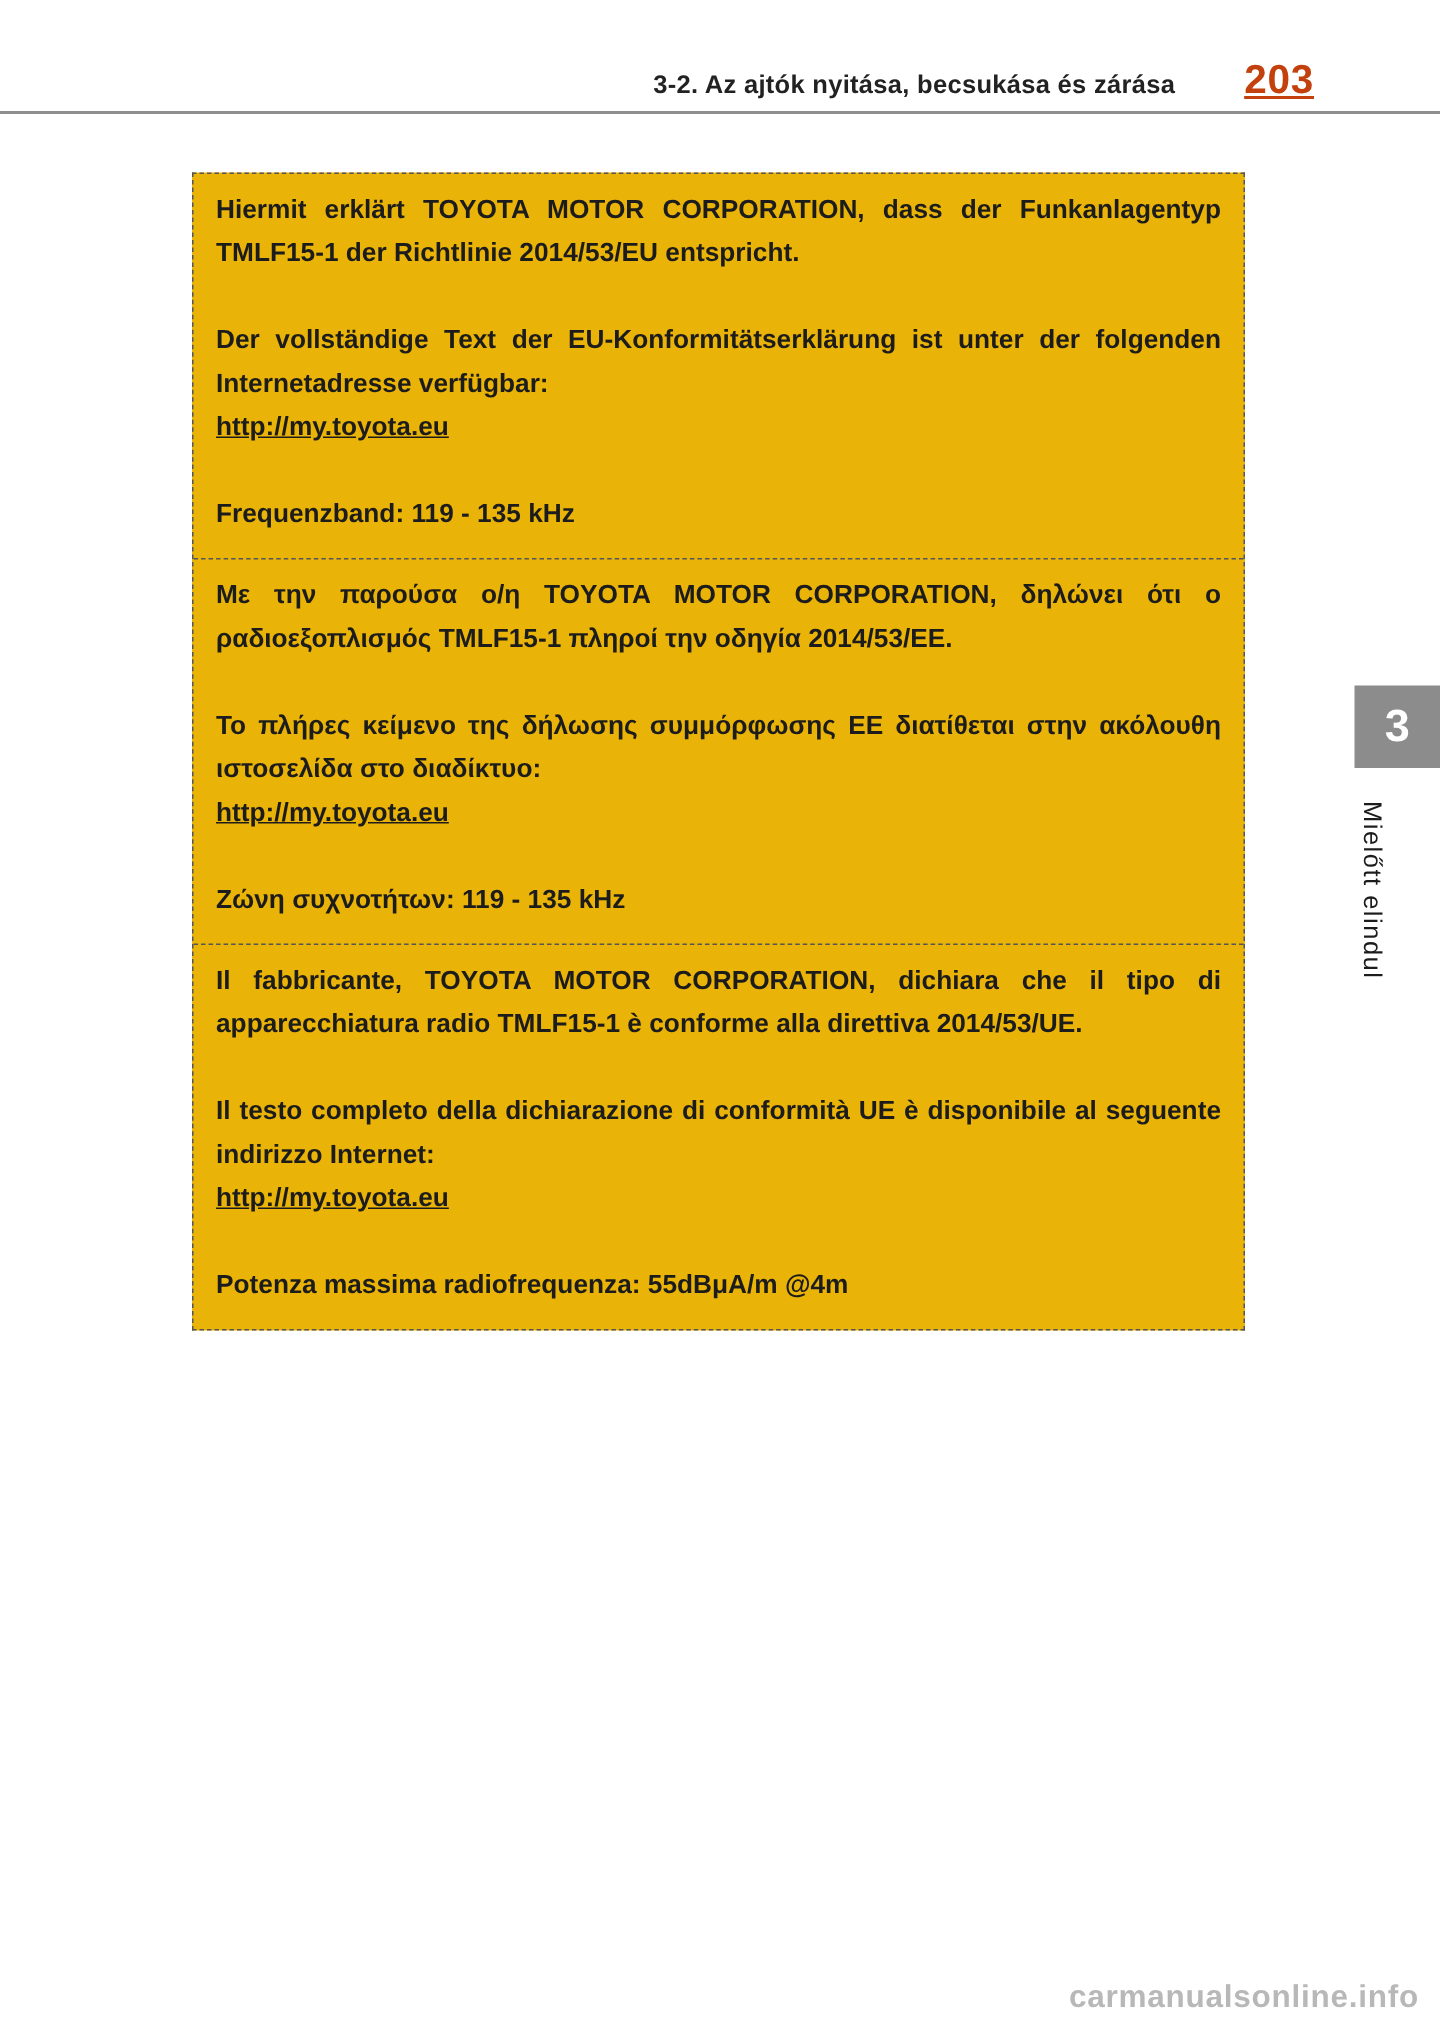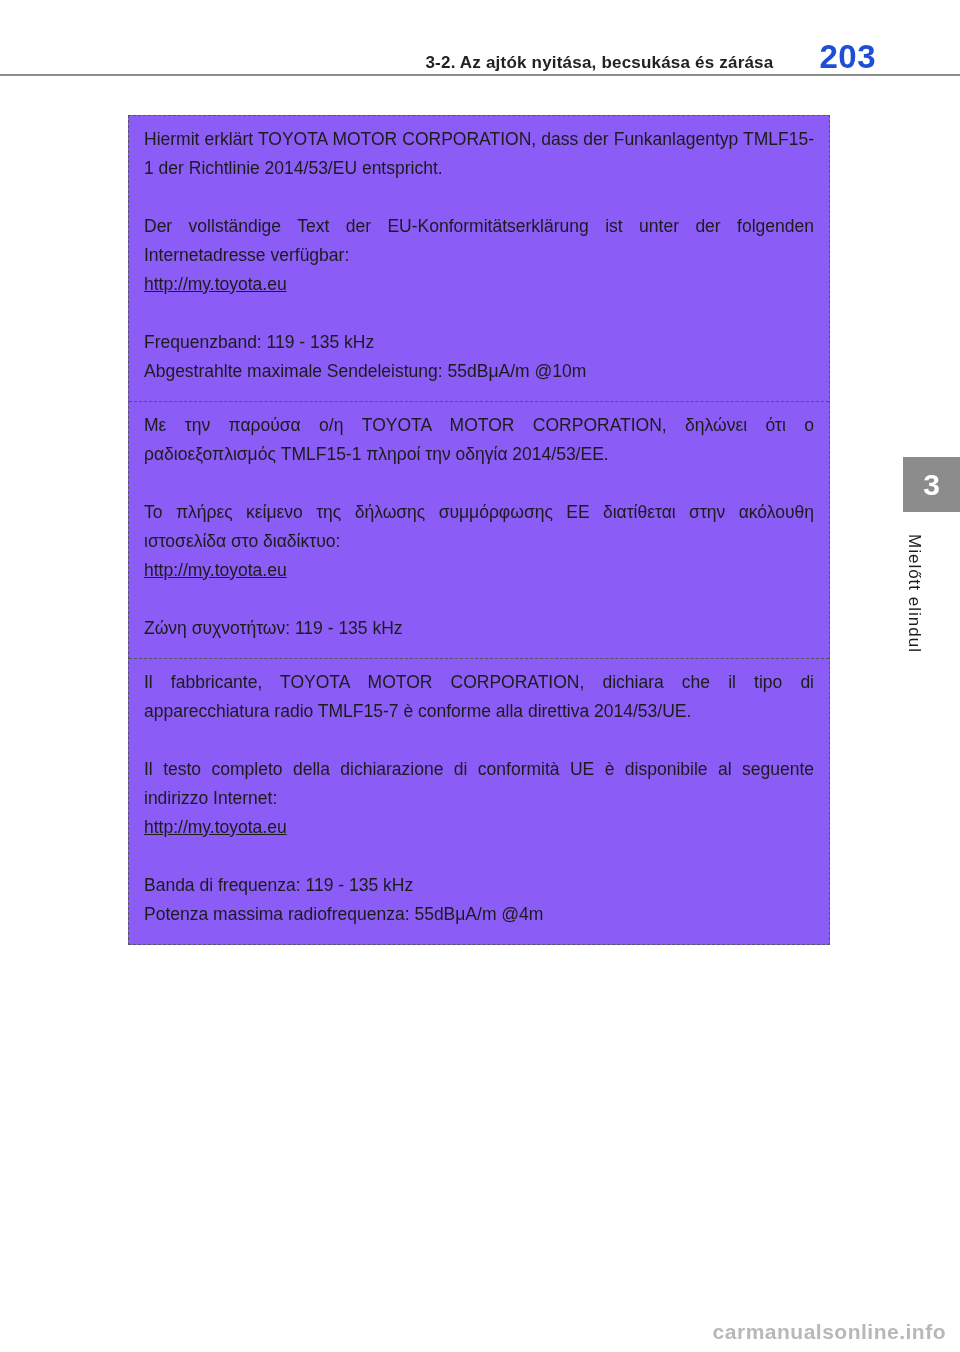--- a/index.html
+++ b/index.html
@@ -14,21 +14,21 @@
     color: #1c1c1c;
   }
 
   
   .page-header { position: absolute; top: 0; left: 0; width: 100%; height: 68px; }
   .header-row {
     position: absolute; top: 40px; right: 84px;
     display: flex; align-items: baseline; gap: 46px;
   }
   .header-title { font-size: 17px; font-weight: bold; color: #222; letter-spacing: 0.2px; }
-  .header-page  { font-size: 33px; font-weight: bold; color: #1d4ed8; letter-spacing: 0.5px; line-height: 1; }
+  .header-page  { font-size: 27px; font-weight: bold; color: #c2410c; letter-spacing: 0.5px; line-height: 1; text-decoration: underline; }
   .header-rule  { position: absolute; top: 74px; left: 0; width: 100%; height: 2px; background: #8e8e8e; }
 
   
   .chapter-tab {
     position: absolute; top: 457px; right: 0;
     width: 57px; height: 55px;
     background: #8c8c8c;
     display: flex; align-items: center; justify-content: center;
   }
   .chapter-number { color: #ffffff; font-size: 30px; font-weight: bold; line-height: 1; }
@@ -37,21 +37,22 @@
     writing-mode: vertical-rl; text-orientation: mixed;
     font-size: 17px; letter-spacing: 1px; color: #1c1c1c;
     white-space: nowrap;
   }
 
   
   .notice-box {
     position: absolute; left: 128px; top: 115px;
     width: 702px;
     border: 1px dashed #555;
-    background: #8b5cf6;
+    background: #eab308;
+    font-weight: bold;
   }
   .notice-section {
     padding: 9px 15px 15px 15px;
     border-bottom: 1px dashed #555;
   }
   .notice-section:last-child { border-bottom: none; }
 
   .para { font-size: 17.5px; line-height: 29px; color: #1c1c1c; }
   .justify { text-align: justify; }
   .gap-below { margin-bottom: 29px; }
@@ -83,35 +84,33 @@
     <div class="chapter-label">Mielőtt elindul</div>
   </aside>
 
   <div class="notice-box">
 
     <section class="notice-section">
       <p class="para justify gap-below">Hiermit erklärt TOYOTA MOTOR CORPORATION, dass der Funkanlagentyp TMLF15-1 der Richtlinie 2014/53/EU entspricht.</p>
       <p class="para justify">Der vollständige Text der EU-Konformitätserklärung ist unter der folgenden Internetadresse verfügbar:</p>
       <p class="para gap-below"><a class="url-link">http://my.toyota.eu</a></p>
       <p class="para">Frequenzband: 119 - 135 kHz</p>
-      <p class="para">Abgestrahlte maximale Sendeleistung: 55dBμA/m @10m</p>
     </section>
 
     <section class="notice-section">
       <p class="para justify gap-below">Με την παρούσα ο/η TOYOTA MOTOR CORPORATION, δηλώνει ότι ο ραδιοεξοπλισμός TMLF15-1 πληροί την οδηγία 2014/53/ΕΕ.</p>
       <p class="para justify">Το πλήρες κείμενο της δήλωσης συμμόρφωσης ΕΕ διατίθεται στην ακόλουθη ιστοσελίδα στο διαδίκτυο:</p>
       <p class="para gap-below"><a class="url-link">http://my.toyota.eu</a></p>
       <p class="para">Ζώνη συχνοτήτων: 119 - 135 kHz</p>
     </section>
 
     <section class="notice-section">
-      <p class="para justify gap-below">Il fabbricante, TOYOTA MOTOR CORPORATION, dichiara che il tipo di apparecchiatura radio TMLF15-7 è conforme alla direttiva 2014/53/UE.</p>
+      <p class="para justify gap-below">Il fabbricante, TOYOTA MOTOR CORPORATION, dichiara che il tipo di apparecchiatura radio TMLF15-1 è conforme alla direttiva 2014/53/UE.</p>
       <p class="para justify">Il testo completo della dichiarazione di conformità UE è disponibile al seguente indirizzo Internet:</p>
       <p class="para gap-below"><a class="url-link">http://my.toyota.eu</a></p>
-      <p class="para">Banda di frequenza: 119 - 135 kHz</p>
       <p class="para">Potenza massima radiofrequenza: 55dBμA/m @4m</p>
     </section>
 
   </div>
 
   <div class="watermark">carmanualsonline.info</div>
 
 </div>
 
 </body></html>

